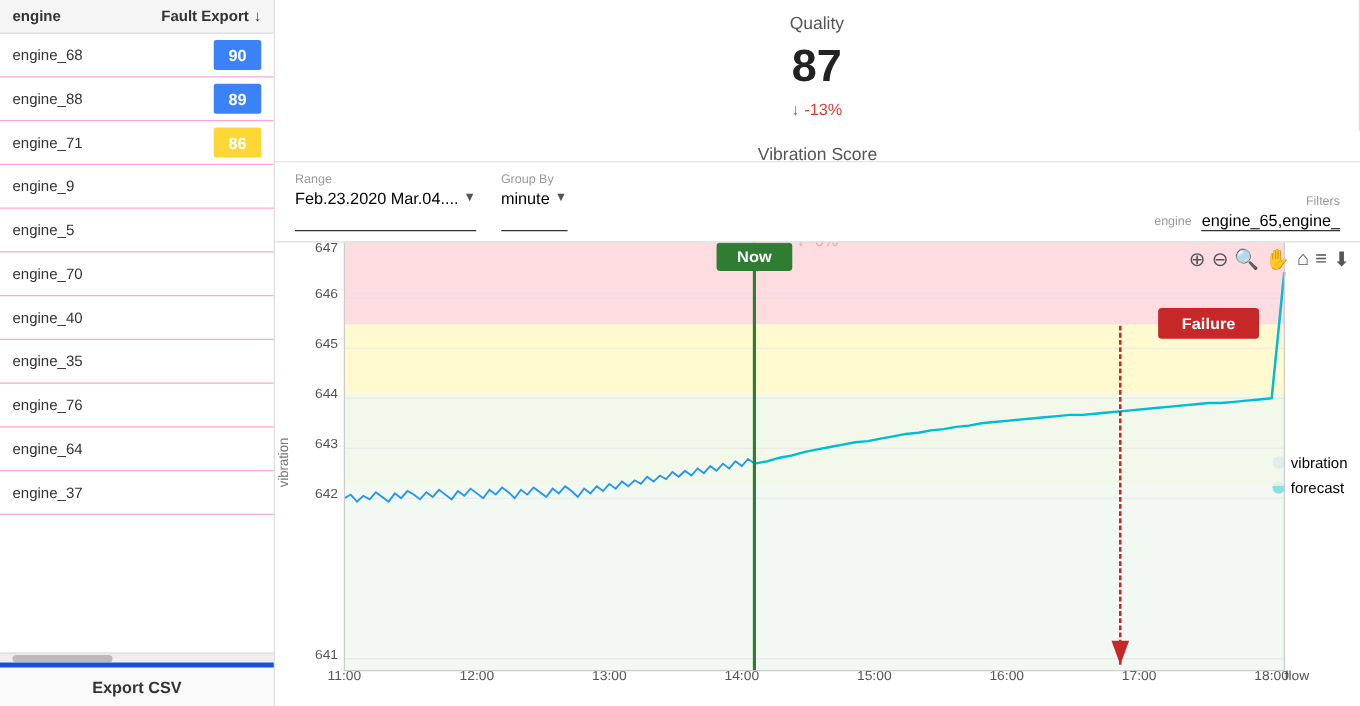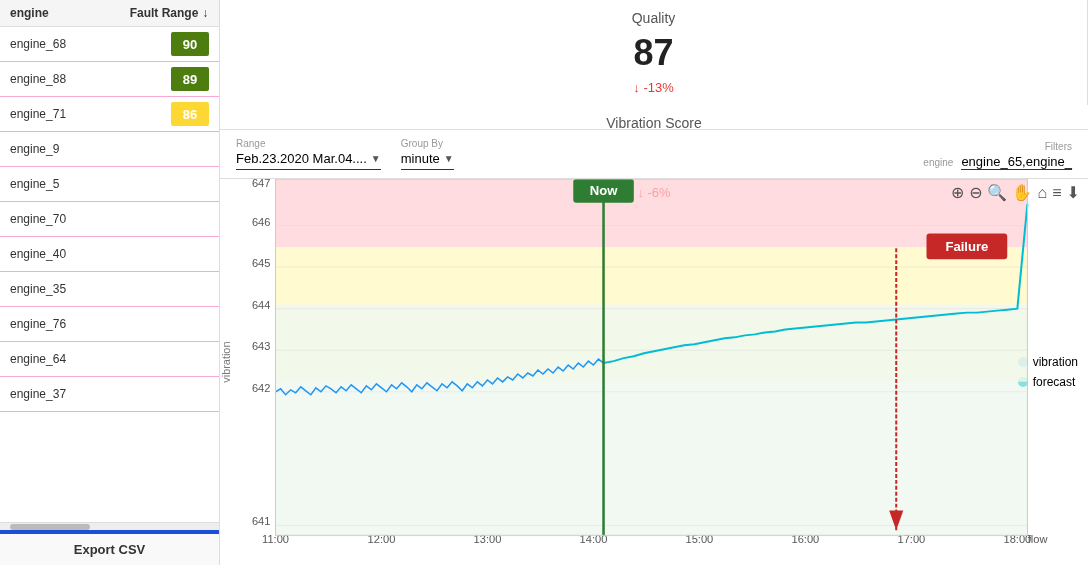--- a/index.html
+++ b/index.html
@@ -9,21 +9,21 @@
 
     
     .left-panel { width: 220px; min-width: 220px; border-right: 1px solid #ddd; display: flex; flex-direction: column; height: 100%; }
     .table-header { display: flex; align-items: center; padding: 6px 10px; background: #f5f5f5; border-bottom: 1px solid #ddd; font-weight: bold; font-size: 12px; color: #333; }
     .table-header .col-engine { flex: 1; }
     .table-header .col-score { width: 80px; text-align: center; display: flex; align-items: center; justify-content: center; gap: 4px; }
     .engine-list { flex: 1; overflow-y: auto; overflow-x: auto; }
     .engine-row { display: flex; align-items: center; padding: 5px 10px; border-bottom: 1px solid #f9a8d4; }
     .engine-row .engine-name { flex: 1; color: #333; font-size: 12px; }
     .engine-row .fault-badge { width: 38px; height: 24px; display: flex; align-items: center; justify-content: center; font-weight: bold; font-size: 13px; color: #fff; border-radius: 2px; }
-    .badge-red { background: #4d7c0f; }
+    .badge-red { background: #3b82f6; }
     .badge-yellow { background: #fdd835; color: #333; }
     .badge-none { background: transparent; color: #333; font-weight: bold; }
     .export-btn { padding: 8px; text-align: center; border-top: 4px solid #1d4ed8; font-weight: bold; color: #333; font-size: 13px; cursor: pointer; background: #f9f9f9; }
     .scrollbar-h { height: 8px; background: #eee; display: flex; align-items: center; border-top: 1px solid #ddd; }
     .scrollbar-thumb { width: 80px; height: 6px; background: #bbb; border-radius: 3px; margin-left: 10px; }
 
     
     .right-panel { flex: 1; display: flex; flex-direction: column; overflow: hidden; }
 
     
@@ -33,21 +33,21 @@
     .metric-label { font-size: 14px; color: #555; margin-bottom: 6px; }
     .metric-value { font-size: 36px; font-weight: bold; color: #222; margin-bottom: 6px; }
     .metric-change { font-size: 13px; }
     .change-down { color: #e53935; }
     .change-up { color: #43a047; }
 
     
     .filter-row { display: flex; align-items: flex-end; padding: 8px 16px; border-bottom: 1px solid #ddd; gap: 20px; background: #fff; flex-shrink: 0; }
     .filter-group { display: flex; flex-direction: column; }
     .filter-label { font-size: 10px; color: #999; margin-bottom: 2px; }
-    .filter-select { display: flex; align-items: center; gap: 4px; border-bottom: 1px solid #333; padding-bottom: 3px; font-size: 13px; cursor: pointer; }
+    .filter-select { display: flex; align-items: center; gap: 4px; border-bottom: 1px solid #333; padding-bottom: 18px; font-size: 13px; cursor: pointer; }
     .filter-select-arrow { font-size: 10px; color: #555; }
     .filter-spacer { flex: 1; }
     .filter-engine { display: flex; flex-direction: column; align-items: flex-end; }
     .filter-engine-value { border-bottom: 1px solid #333; font-size: 13px; }
 
     
     .chart-area { flex: 1; position: relative; overflow: hidden; }
     .chart-toolbar { position: absolute; top: 4px; right: 8px; display: flex; align-items: center; gap: 5px; z-index: 10; }
     .chart-toolbar-icon { font-size: 16px; color: #555; cursor: pointer; }
 
@@ -58,21 +58,21 @@
   </style>
 </head>
 <body>
 
 <div class="main-layout">
 
   <div class="left-panel">
     <div class="table-header">
       <span class="col-engine">engine</span>
       <span class="col-score">
-        <span>Fault Range</span>
+        <span>Fault Export</span>
         <span style="font-size:12px;">↓</span>
       </span>
     </div>
     <div class="engine-list" id="engine-list">
         <div class="engine-row">
           <span class="engine-name">engine_68</span>
           <div class="fault-badge badge-red">90</div>
         </div>
         <div class="engine-row">
           <span class="engine-name">engine_88</span>

